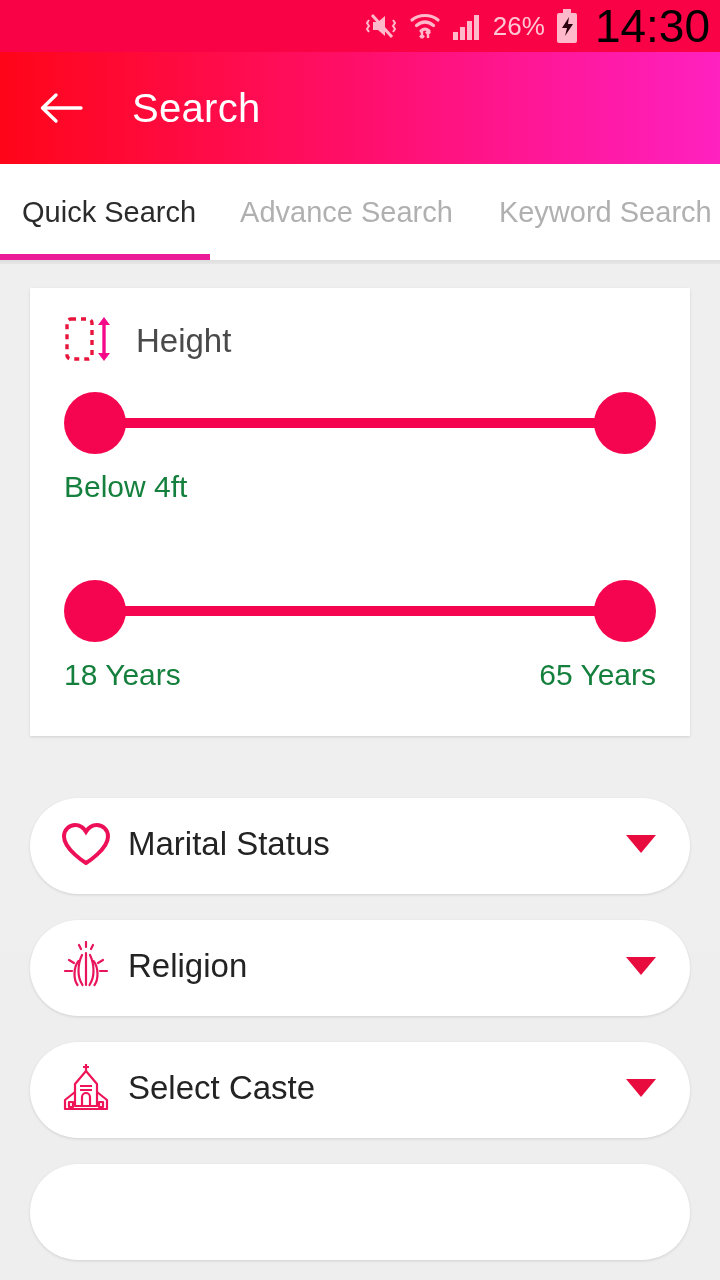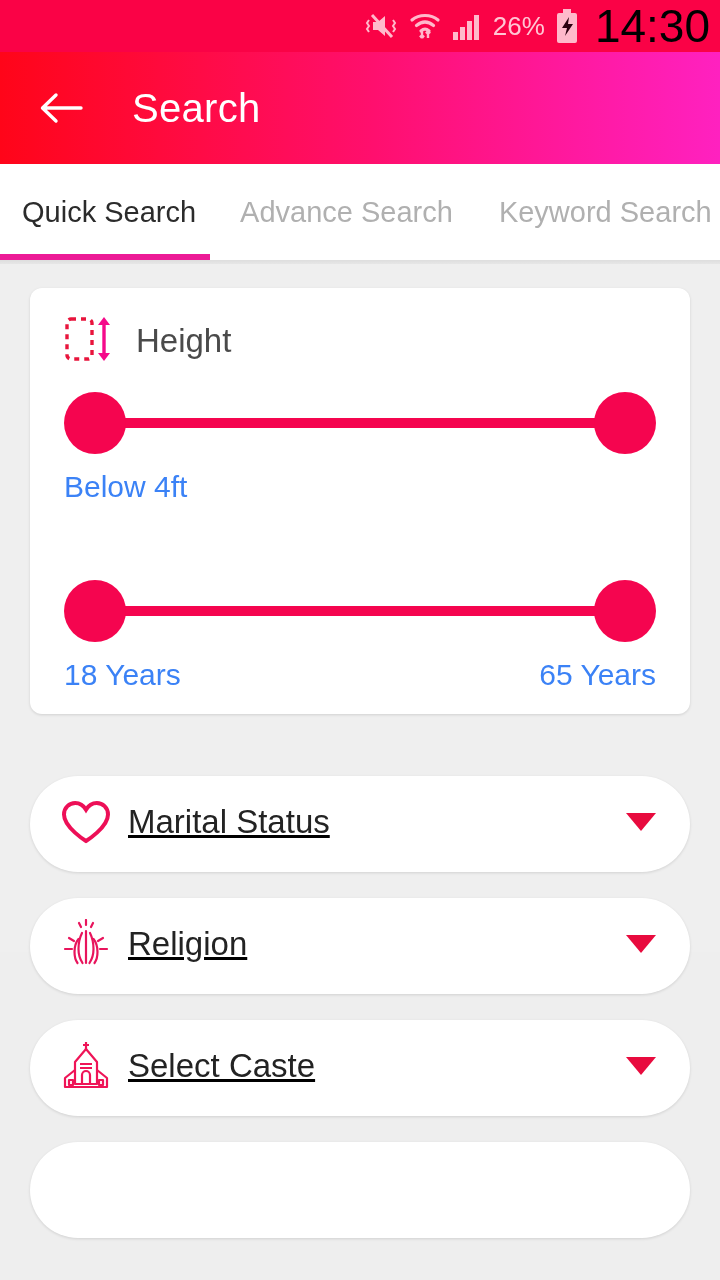--- a/index.html
+++ b/index.html
@@ -43,51 +43,51 @@
   .tab.active{ color:#2b2b2b; }
   .tab-underline{
     position:absolute; left:0; bottom:0; width:210px; height:6px; background:#ec1b96;
   }
   .tab-shadow{ height:8px; background:linear-gradient(#dedede,#efefef); }
 
   
   .content{ position:absolute; top:264px; left:0; right:0; bottom:0; background:#efefef; padding:24px 30px 0 30px; }
 
   .card{
-    background:#ffffff; border-radius:12px;
+    background:#ffffff; border-radius:1px;
     box-shadow:0 1px 3px rgba(0,0,0,.13);
-    padding:26px 34px 22px 34px;
+    padding:26px 34px 44px 34px;
   }
 
   .range-label{ display:flex; align-items:center; gap:16px; margin-bottom:14px; }
   .range-label .rl-text{ font-size:33px; color:#4a4a4a; }
 
   .slider{ position:relative; height:74px; margin-top:18px; }
   .slider-track{
     position:absolute; left:30px; right:30px; top:50%;
     transform:translateY(-50%); height:10px; background:#f5054f; border-radius:5px;
   }
   .thumb{
     position:absolute; top:50%; transform:translateY(-50%);
     width:62px; height:62px; border-radius:50%; background:#f5054f; cursor:pointer;
   }
   .thumb.left{ left:0; }
   .thumb.right{ right:0; }
 
   .range-ends{ display:flex; justify-content:space-between; margin-top:10px; }
-  .range-ends span{ font-size:30px; color:#3b82f6; }
+  .range-ends span{ font-size:30px; color:#15803d; }
 
   .spacer-36{ height:36px; }
   .gap-52{ height:52px; }
 
   
   .droprow{
     margin-top:26px; height:96px; background:#ffffff; border-radius:48px;
     box-shadow:0 1px 3px rgba(0,0,0,.12);
-    display:flex; align-items:center; padding:0 34px 4px 28px; cursor:pointer;text-decoration:underline;
+    display:flex; align-items:center; padding:0 34px 4px 28px; cursor:pointer;
   }
   .droprow .dr-icon{ width:56px; display:flex; align-items:center; justify-content:center; }
   .droprow .dr-text{ font-size:33px; color:#232323; margin-left:14px; flex:1; }
   .caret{
     width:0; height:0; border-left:15px solid transparent; border-right:15px solid transparent;
     border-top:18px solid #e80b3e;
   }
   .droprow.partial{ margin-top:26px; }
 </style>
 </head>

